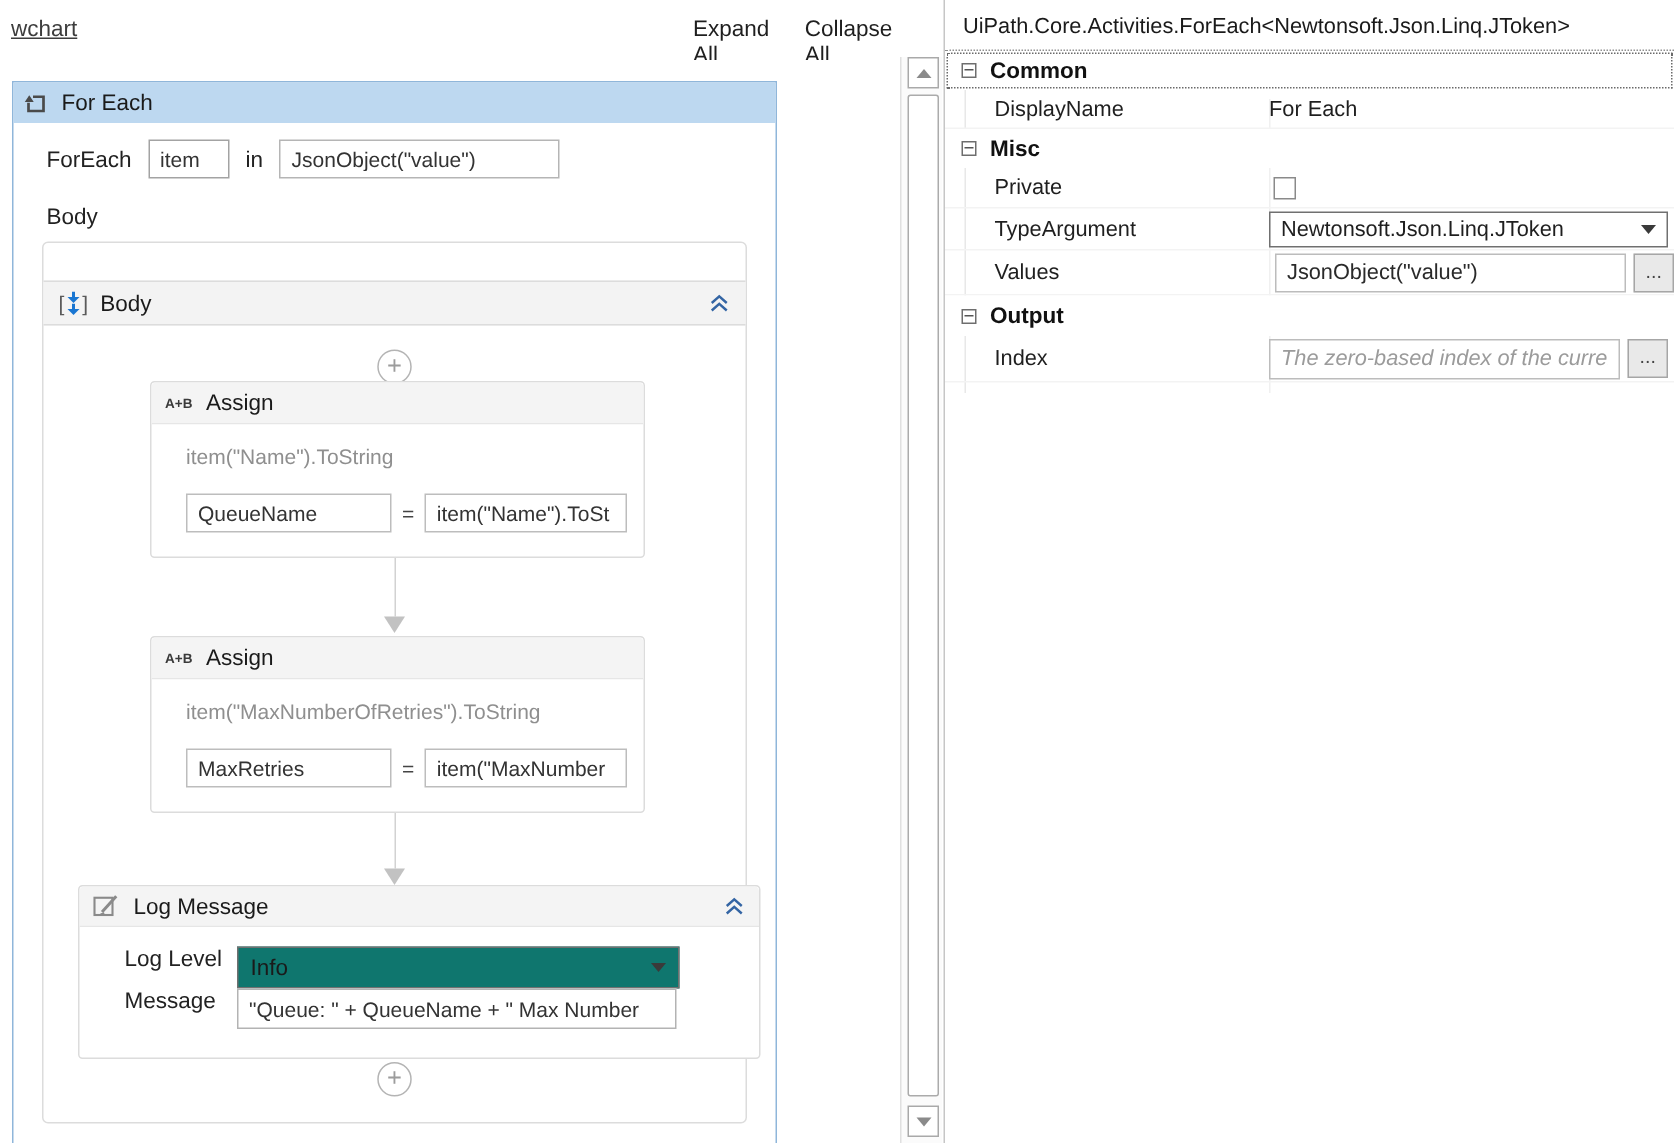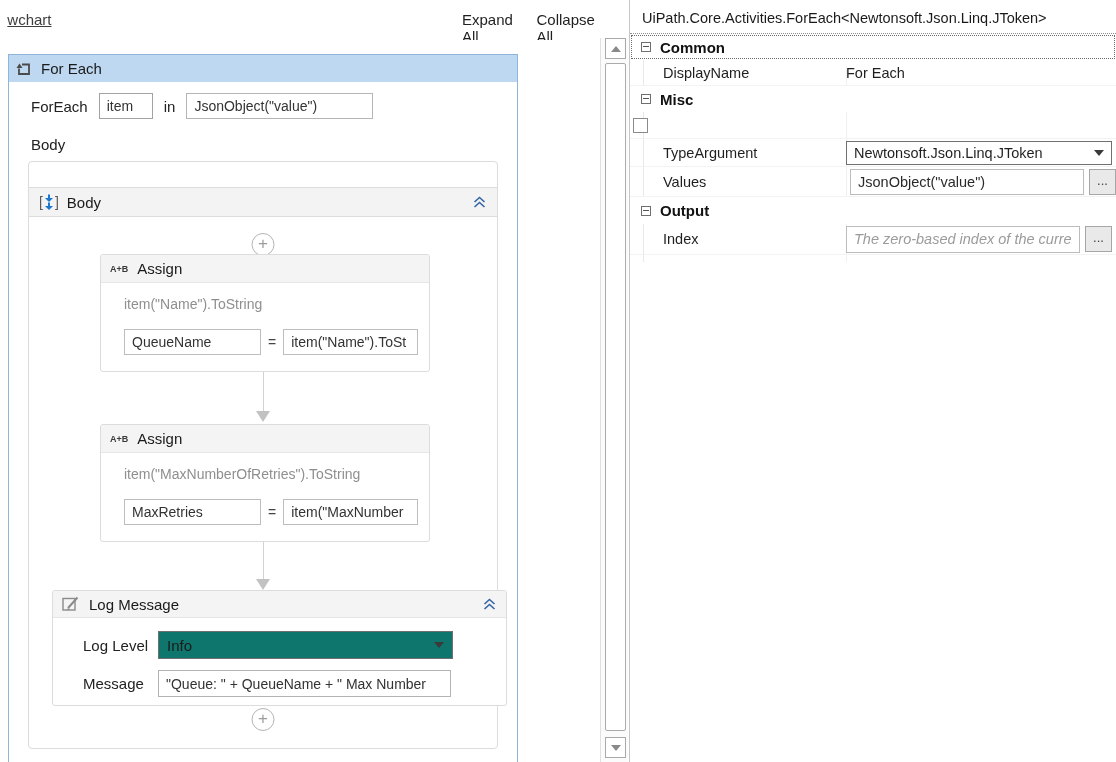--- a/index.html
+++ b/index.html
@@ -50,21 +50,21 @@
 
   .varrow { position:absolute; left:50%; transform:translateX(-50%); width:14px; }
   .varrow .line { width:1px; margin:0 auto; background:#d2d2d2; }
   .varrow .head { width:0; height:0; border-left:7px solid transparent; border-right:7px solid transparent; border-top:11px solid #c2c2c2; }
   .arr1 { top:210px; } .arr1 .line { height:39px; }
   .arr2 { top:380px; } .arr2 .line { height:37px; }
 
   .log-box { left:23px; top:428px; width:455px; height:116px; }
   .log-header { height:27px; }
   .log-body { padding:13px 0 0 30px; }
-  .log-row { display:flex; align-items:center; margin-bottom:11px; }
+  .log-row { display:flex; }
   .log-label { width:75px; font-size:15px; color:#222; }
   .dd { width:295px; height:28px; border:1px solid #707070; background:#0f766e; display:flex; align-items:center; padding:0 8px; font-size:15px; color:#1a1a1a; cursor:pointer; }
   .dd .dd-text { flex:1; }
   .caret { width:0; height:0; border-left:5px solid transparent; border-right:5px solid transparent; border-top:6px solid #3a3a3a; }
   .tb-msg { width:293px; height:27px; border-color:#b3b3b3; }
 
   .chev { display:flex; align-items:center; cursor:pointer; }
 
   
   .vscroll { position:absolute; left:600px; top:38px; width:28px; height:724px; background:#fbfbfb; border-left:1px solid #e0e0e0; }
@@ -255,20 +255,21 @@
     <div class="p-row h26">
       <span class="p-label">DisplayName</span>
       <span class="p-value">For Each</span>
     </div>
 
     <div class="p-section h26">
       <span class="expander"></span>
       <span class="p-sec-title">Misc</span>
     </div>
     <div class="p-row h27">
+      <span class="p-label">Private</span>
       <span class="p-value">
           <span class="chk"></span>
         </span>
     </div>
     <div class="p-row h28">
       <span class="p-label">TypeArgument</span>
       <span class="p-value">
         <span class="p-combo">
           <span class="dd-text">Newtonsoft.Json.Linq.JToken</span>
           <span class="caret"></span>

